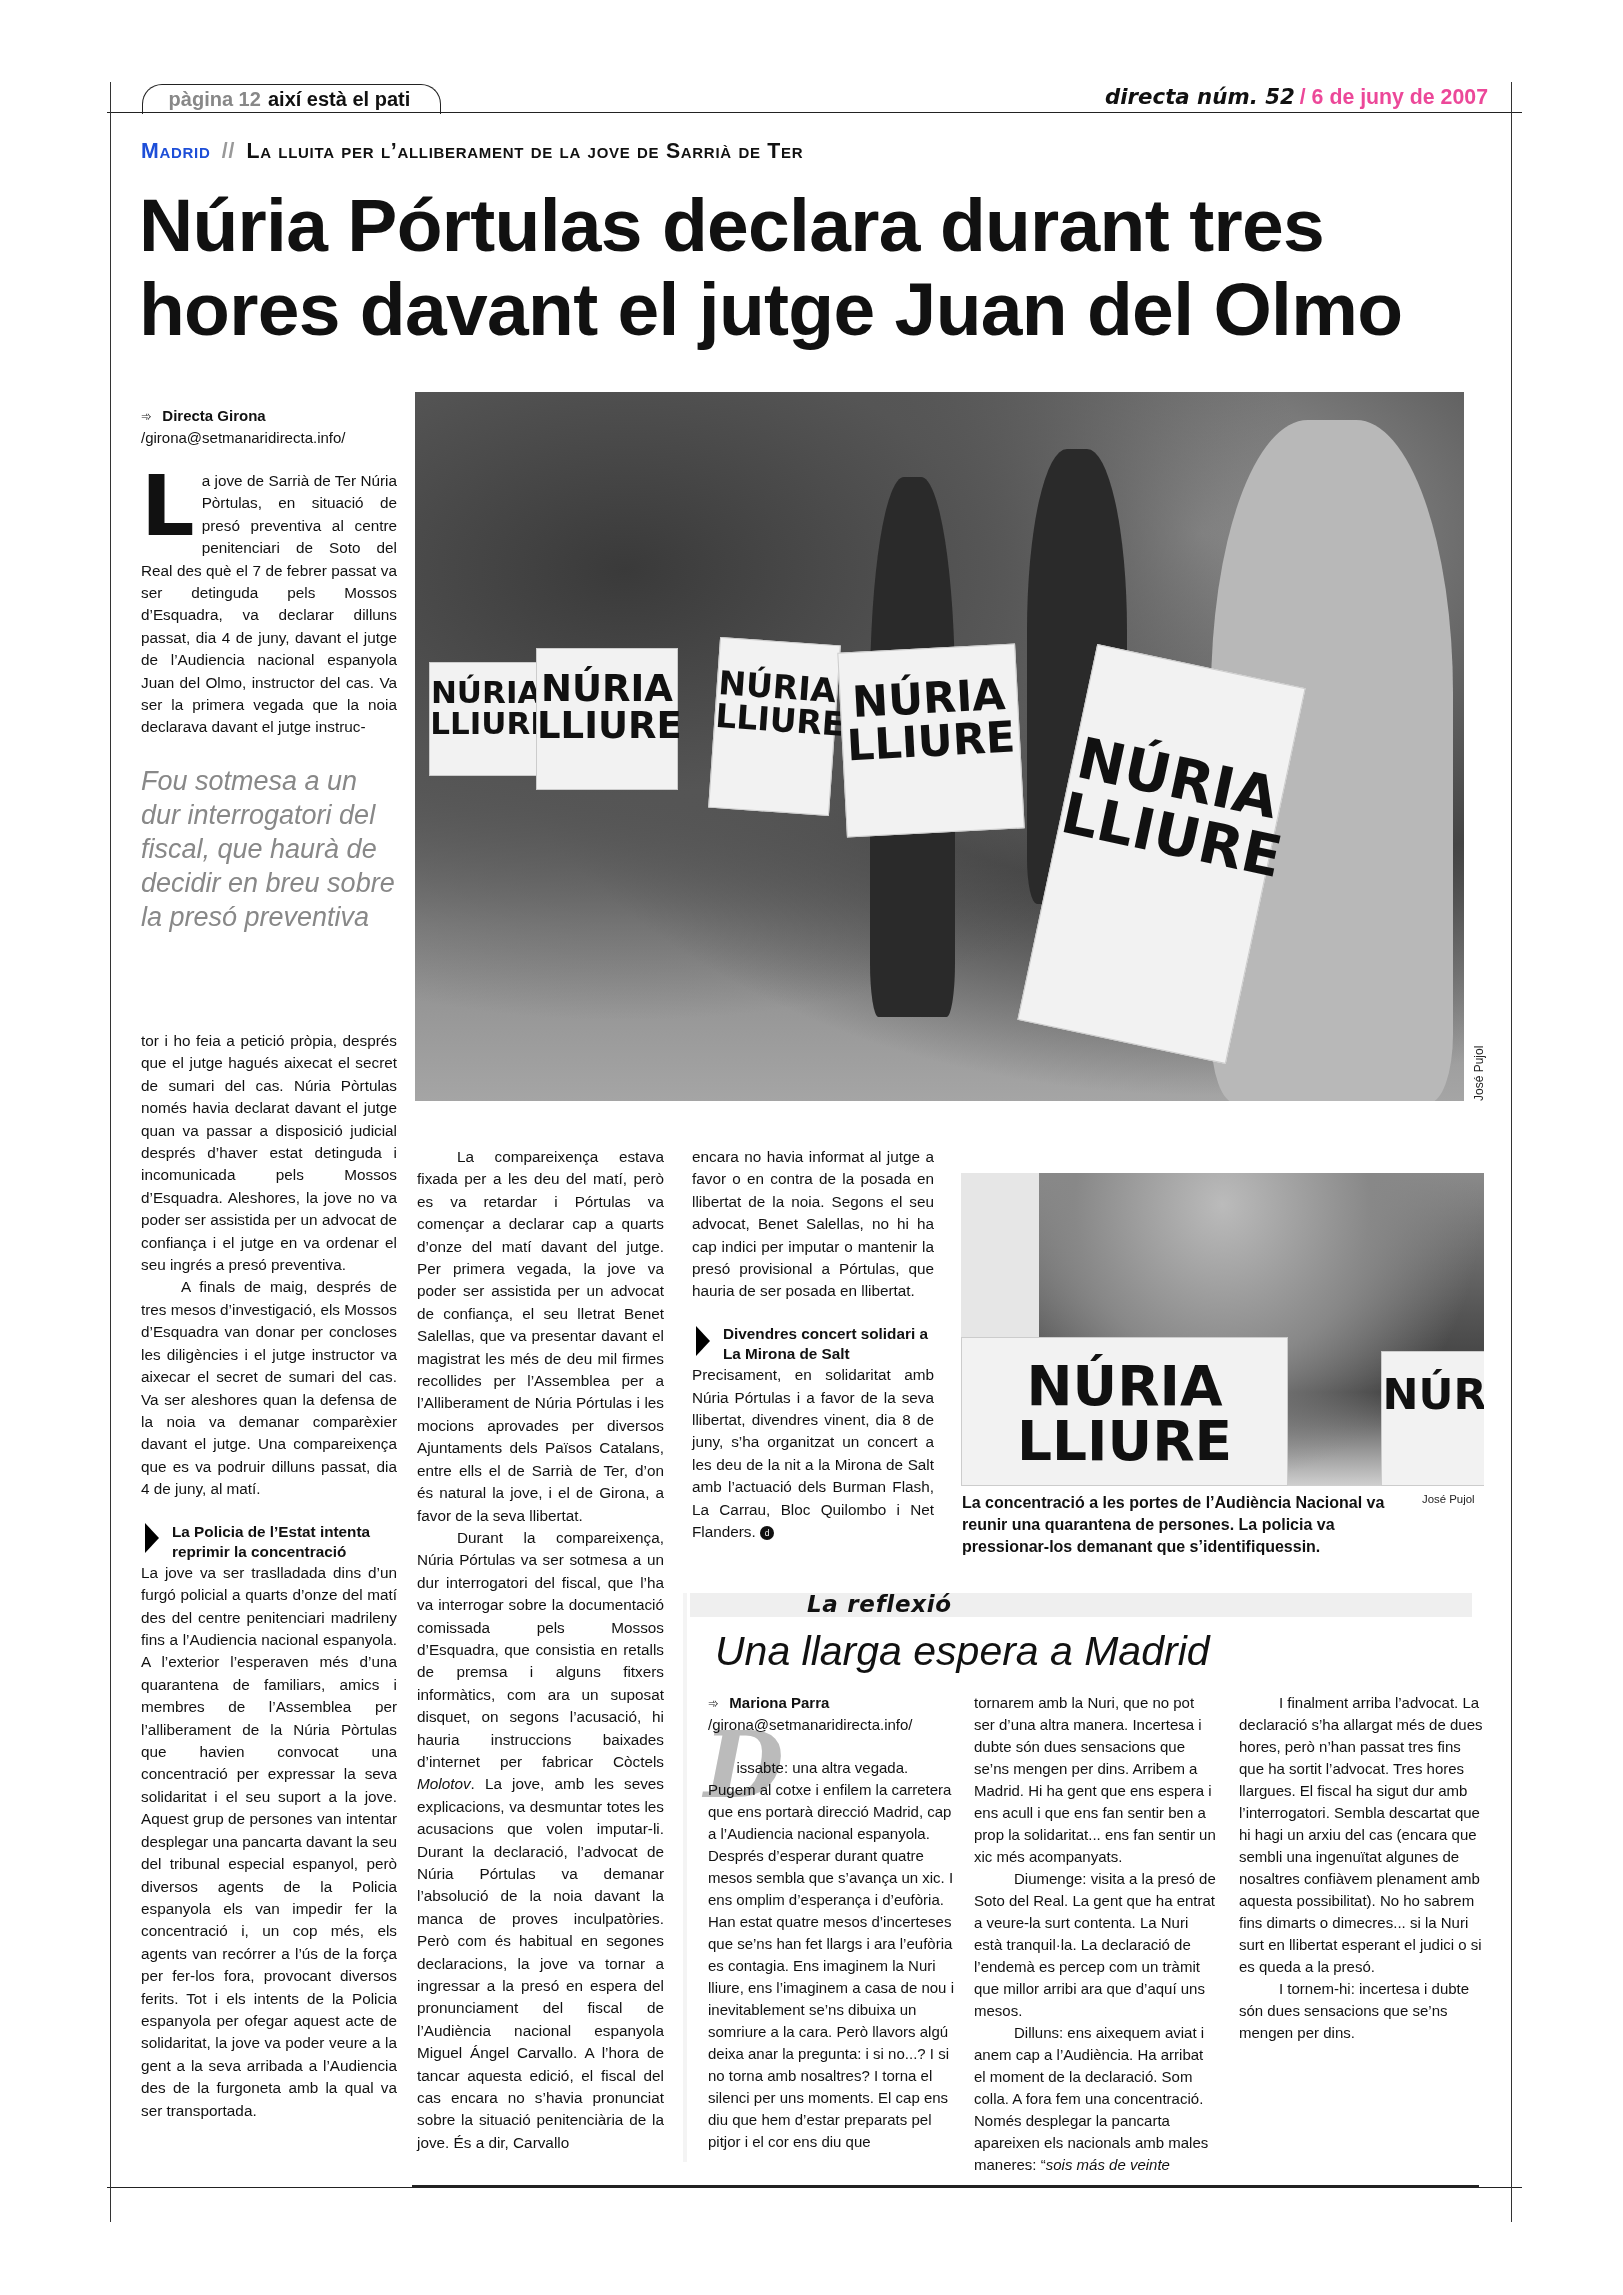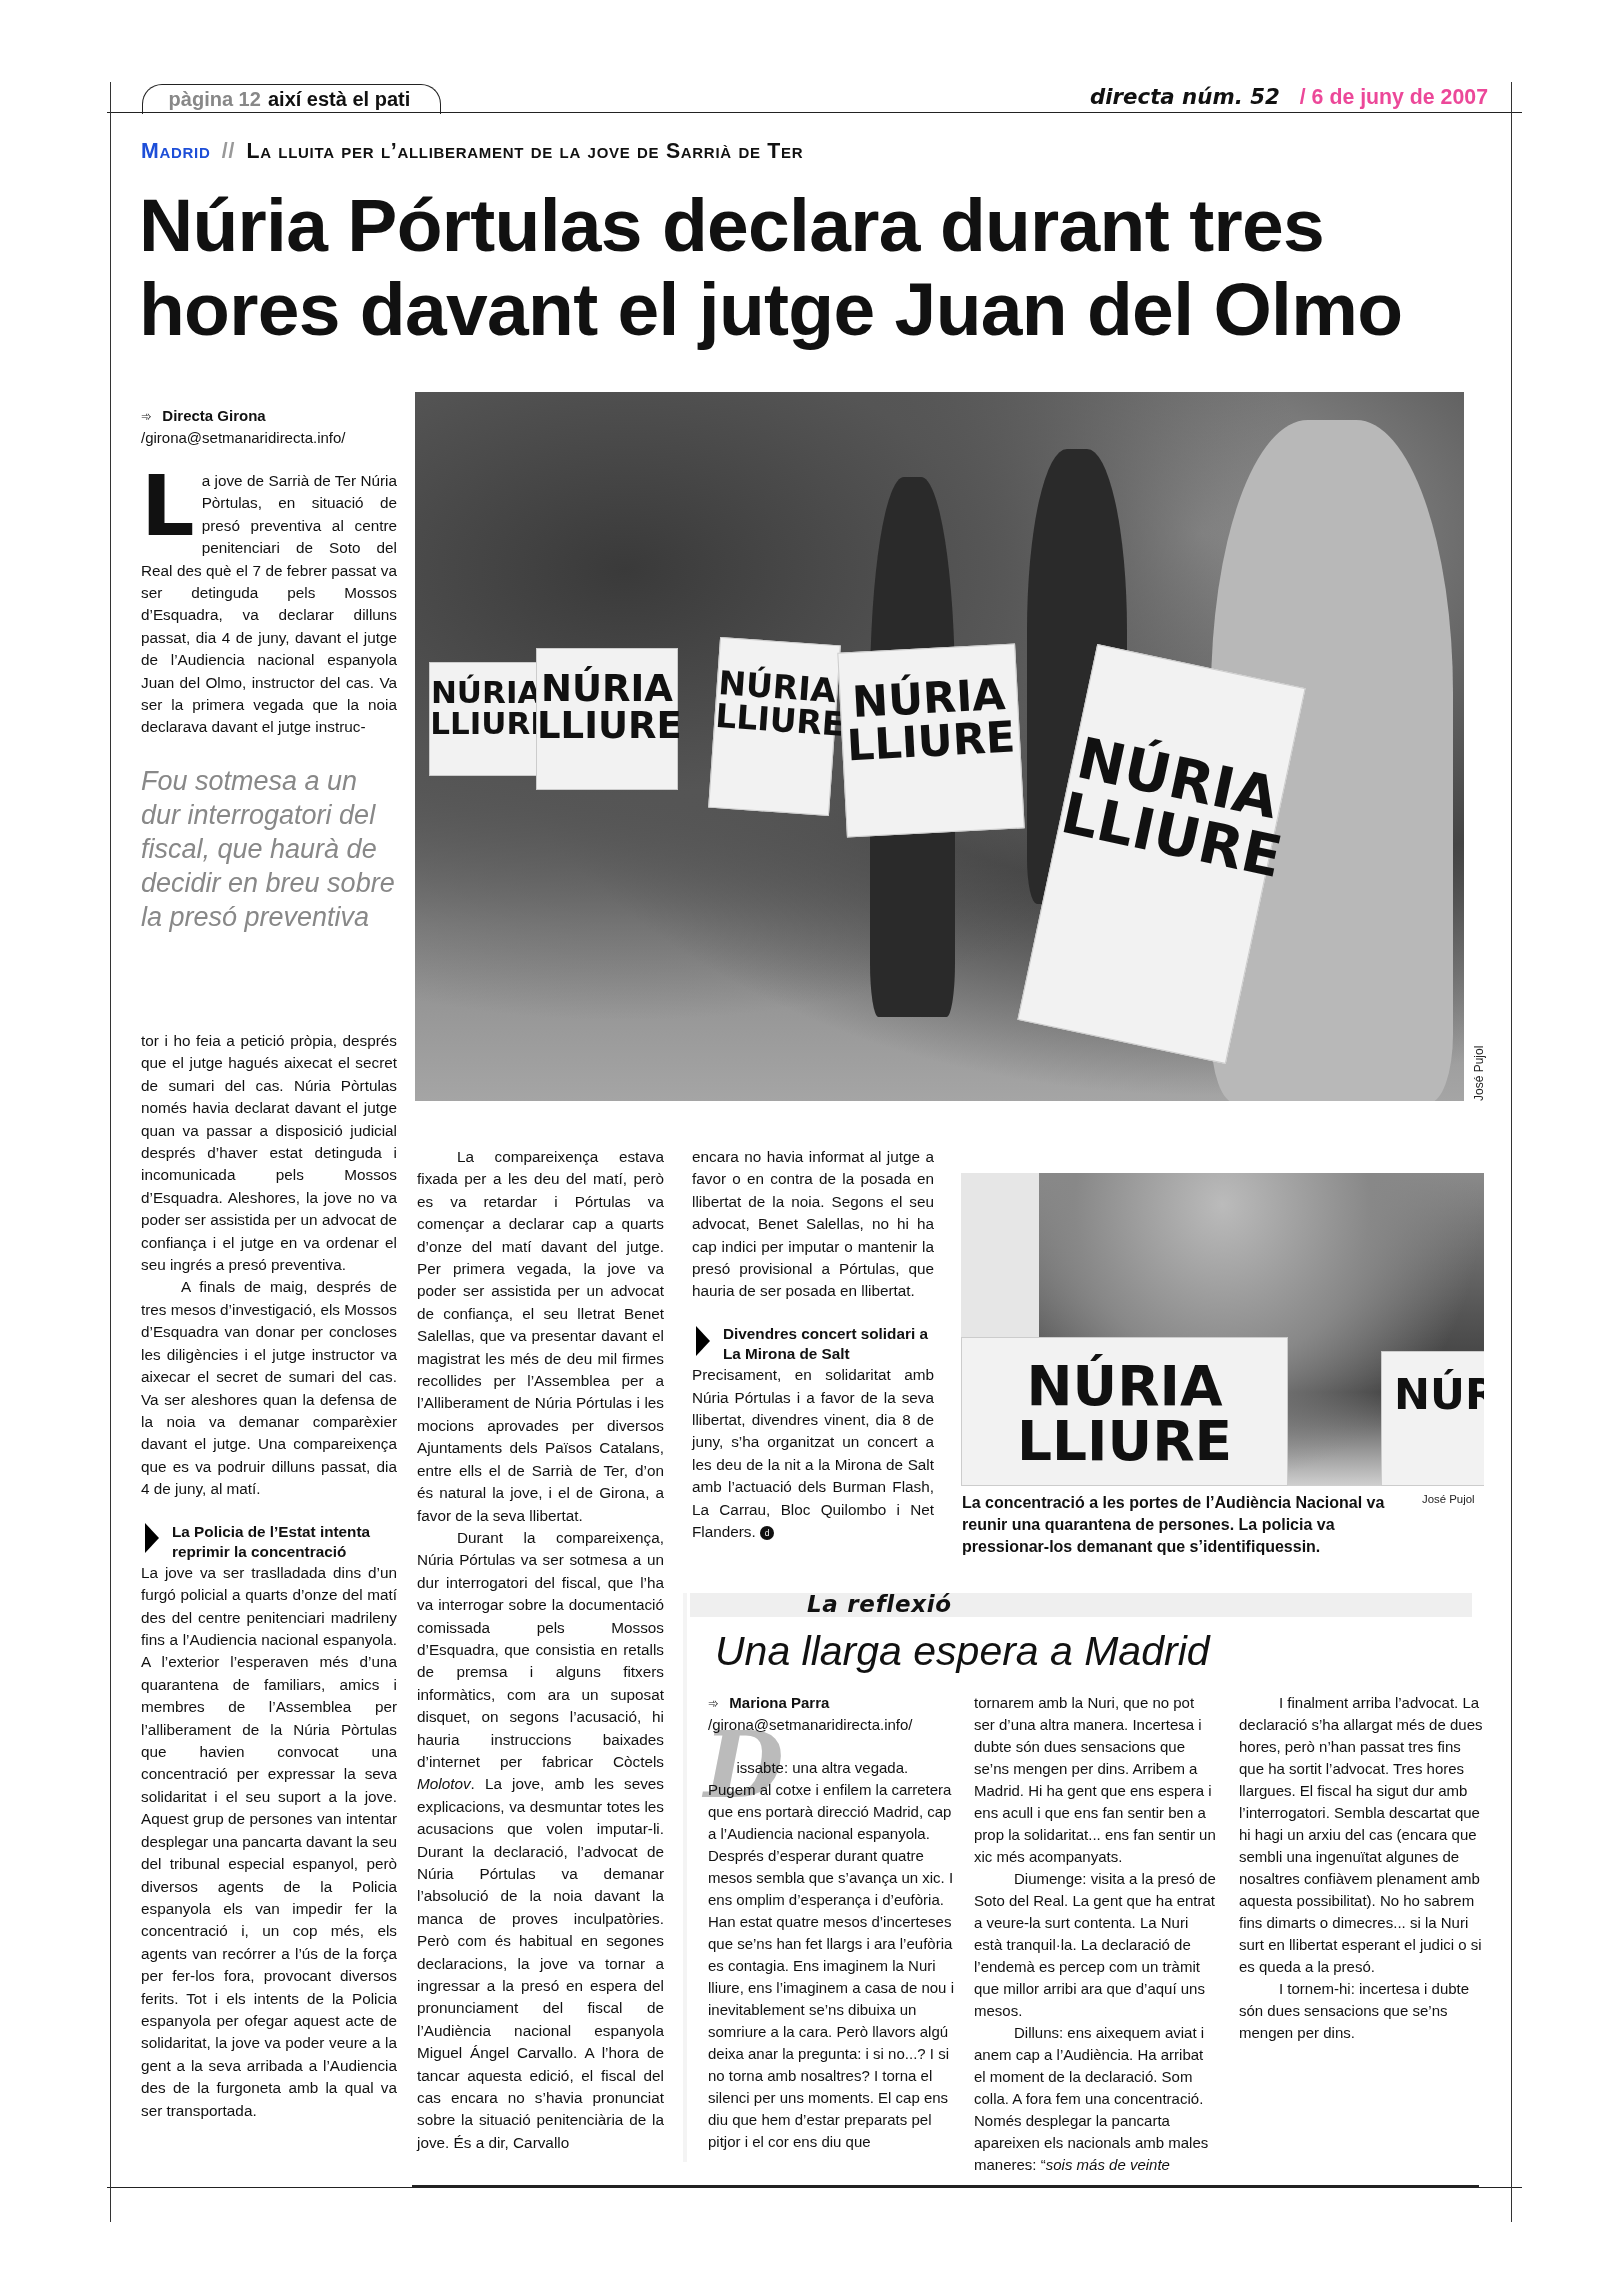--- a/index.html
+++ b/index.html
@@ -8,21 +8,21 @@
 
   
   .rule-h { position: absolute; height: 1.4px; background: #222; }
   .rule-v { position: absolute; width: 1.4px; background: #333; }
 
   
   .folio-tab { position: absolute; left: 142px; top: 84px; width: 299px; height: 30px;
     border: 1.4px solid #222; border-bottom: none; border-radius: 20px 20px 0 0;
     display: flex; align-items: center; padding-left: 25.6px; font-size: 20px; font-weight: bold; }
   .folio-tab .pg { color: #888; margin-right: 7.1px; }
-  .issue { position: absolute; right: 135px; top: 84px; font-size: 21.3px; display: flex; align-items: baseline; gap: 20px; }
+  .issue { position: absolute; right: 135px; top: 84px; font-size: 21.3px; display: flex; align-items: baseline; gap: 5px; }
   .issue .mast { font-style: italic; font-weight: 900; font-family: "DejaVu Sans", sans-serif; }
   .issue .date { color: #ec4899; font-weight: bold; }
 
   .kicker { position: absolute; left: 141px; top: 139px; font-size: 21.3px; font-weight: bold; font-variant: small-caps; letter-spacing: 0.7px; display: flex; gap: 11.4px; }
   .kicker .place { color: #1d4ed8; }
   .kicker .sep { color: #999; }
   .headline { position: absolute; left: 139px; top: 183px; width: 1365px; font-size: 75px; line-height: 84px; font-weight: bold; letter-spacing: -0.7px; }
 
   
   .col { position: absolute; font-size: 15.3px; line-height: 22.4px; text-align: justify; hyphens: manual; }
@@ -132,21 +132,21 @@
   <div class="subhead">
     <span class="tri"></span>
     <span>Divendres concert solidari a La Mirona de Salt</span>
   </div>
   <p><span>Precisament, en solidaritat amb Núria Pórtulas i a favor de la seva llibertat, divendres vinent, dia 8 de juny, s’ha organitzat un concert a les deu de la nit a la Mirona de Salt amb l’actuació dels Burman Flash, La Carrau, Bloc Quilombo i Net Flanders.</span> <span class="endmark">d</span></p>
 </div>
 
 <div class="photo photo-small">
   <div class="person" style="left:334px; top:43px; width:78px; height:270px; background:#e6e6e6;"></div>
   <div class="banner" style="left:0px; top:164px; width:327px; height:149px; font-size:55px; padding-top:21.3px;">NÚRIA LLIURE</div>
-  <div class="banner" style="left:420px; top:178px; width:107px; height:135px; font-size:43px; padding-top:21.3px;padding-left:12px;">NÚR</div>
+  <div class="banner" style="left:420px; top:178px; width:107px; height:135px; font-size:43px; padding-top:21.3px;">NÚR</div>
 </div>
 <div class="caption">La concentració a les portes de l’Audiència Nacional va reunir una quarantena de persones. La policia va pressionar-los demanant que s’identifiquessin.</div>
 <div class="credit-small">José Pujol</div>
 
 <div class="reflex-vrule"></div>
 <div class="reflex-bar"></div>
 <div class="reflex-label">La reflexió</div>
 <h2 class="reflex-title">Una llarga espera a Madrid</h2>
 
 <div class="dropcap-d">D</div>

